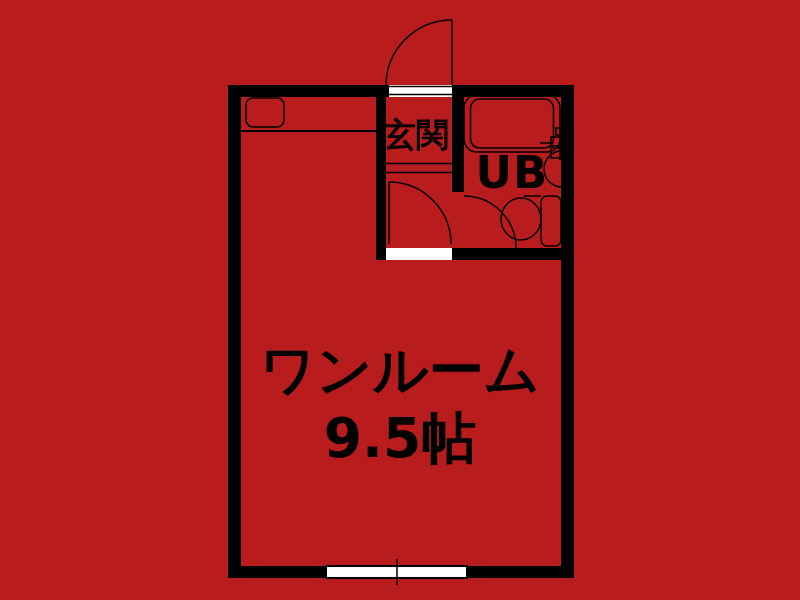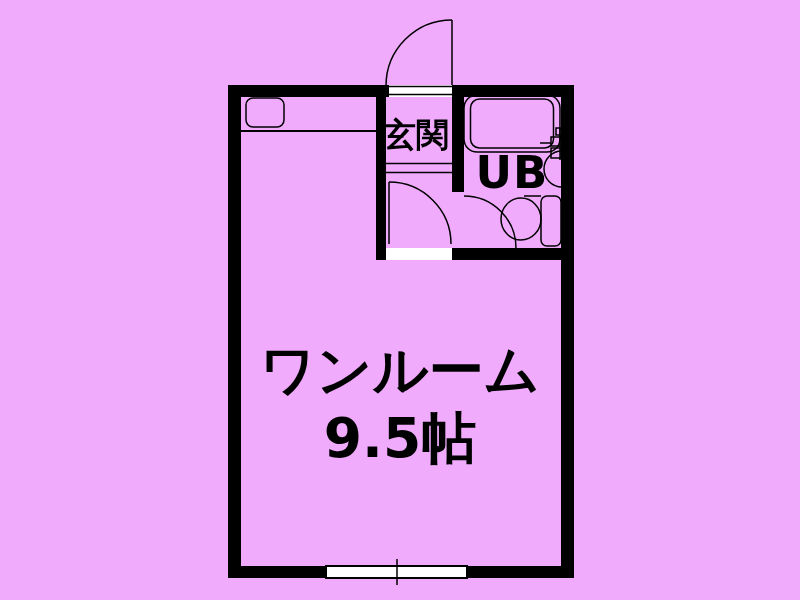--- a/index.html
+++ b/index.html
@@ -4,21 +4,21 @@
 <style>
   html, body {
     margin: 0;
     padding: 0;
     background: #ffffff;
   }
   .stage {
     position: relative;
     width: 800px;
     height: 600px;
-    background: #f0abfc;
+    background: #b91c1c;
     overflow: hidden;
   }
   svg { display: block; }
   .wall { fill: #000000; stroke: none; }
   .opening { fill: #ffffff; stroke: none; }
   .ln { fill: none; stroke: #000000; stroke-width: 2; }
   .ln-thin { fill: none; stroke: #000000; stroke-width: 1.5; }
   .fixture { fill: none; stroke: #000000; stroke-width: 1.5; }
   .win { fill: #ffffff; stroke: #000000; stroke-width: 2; }
   text {

